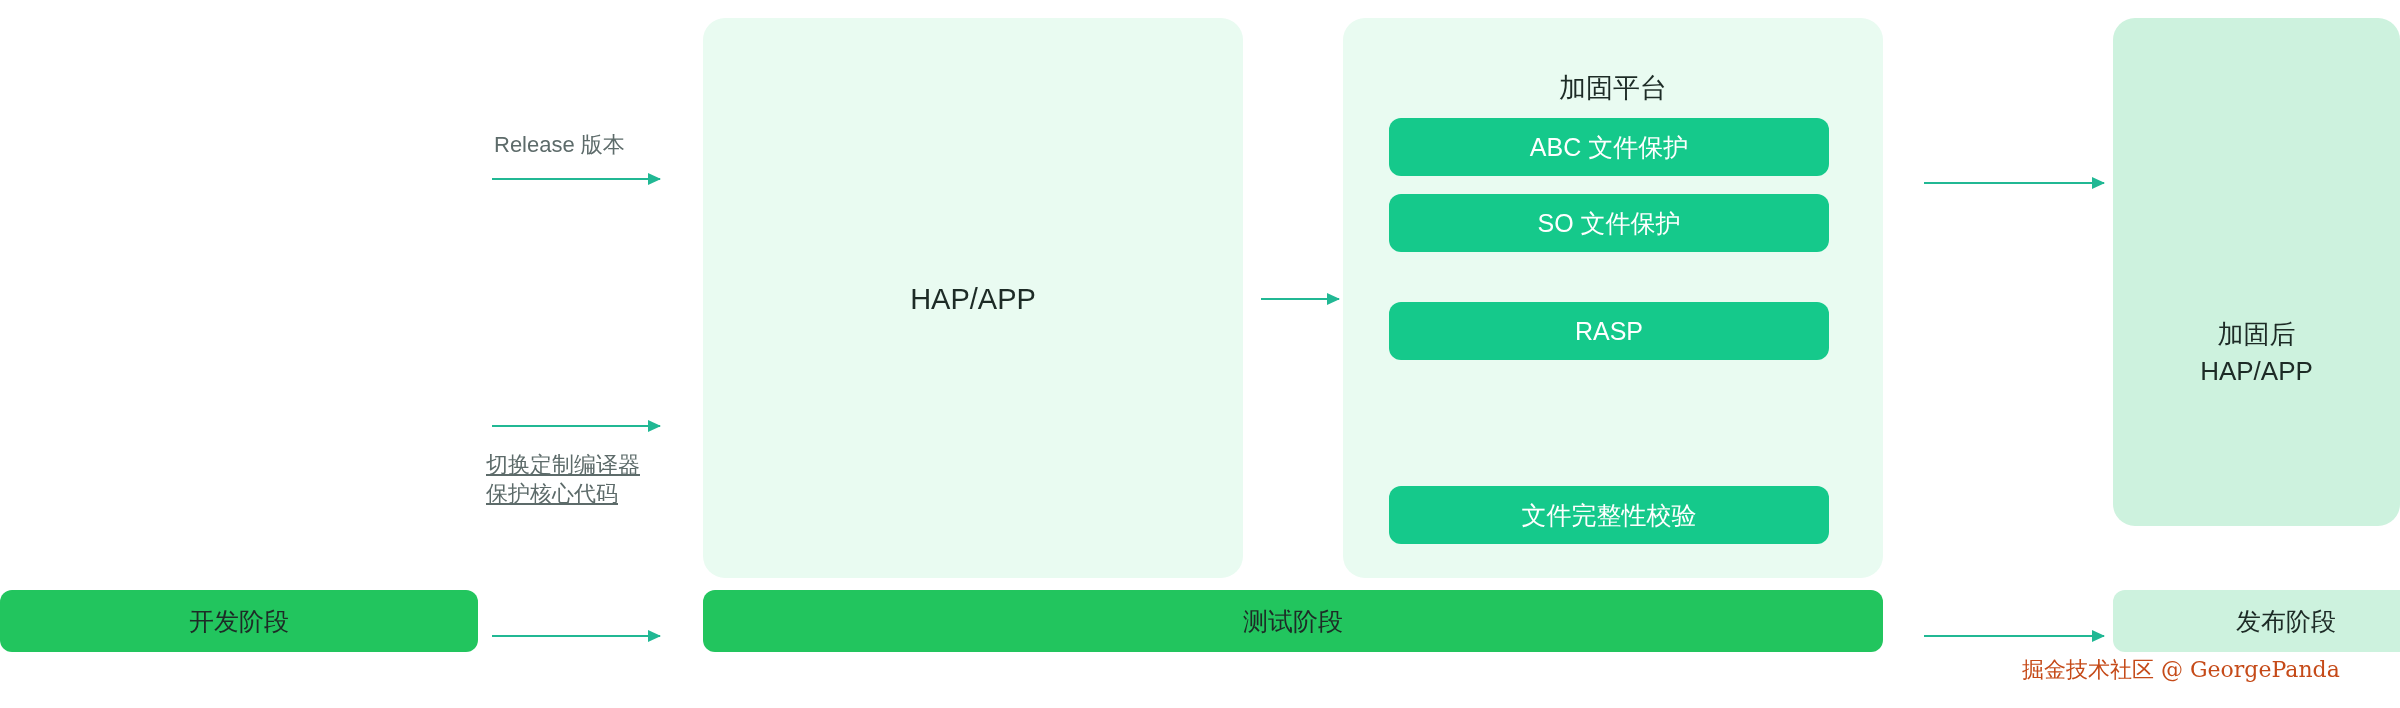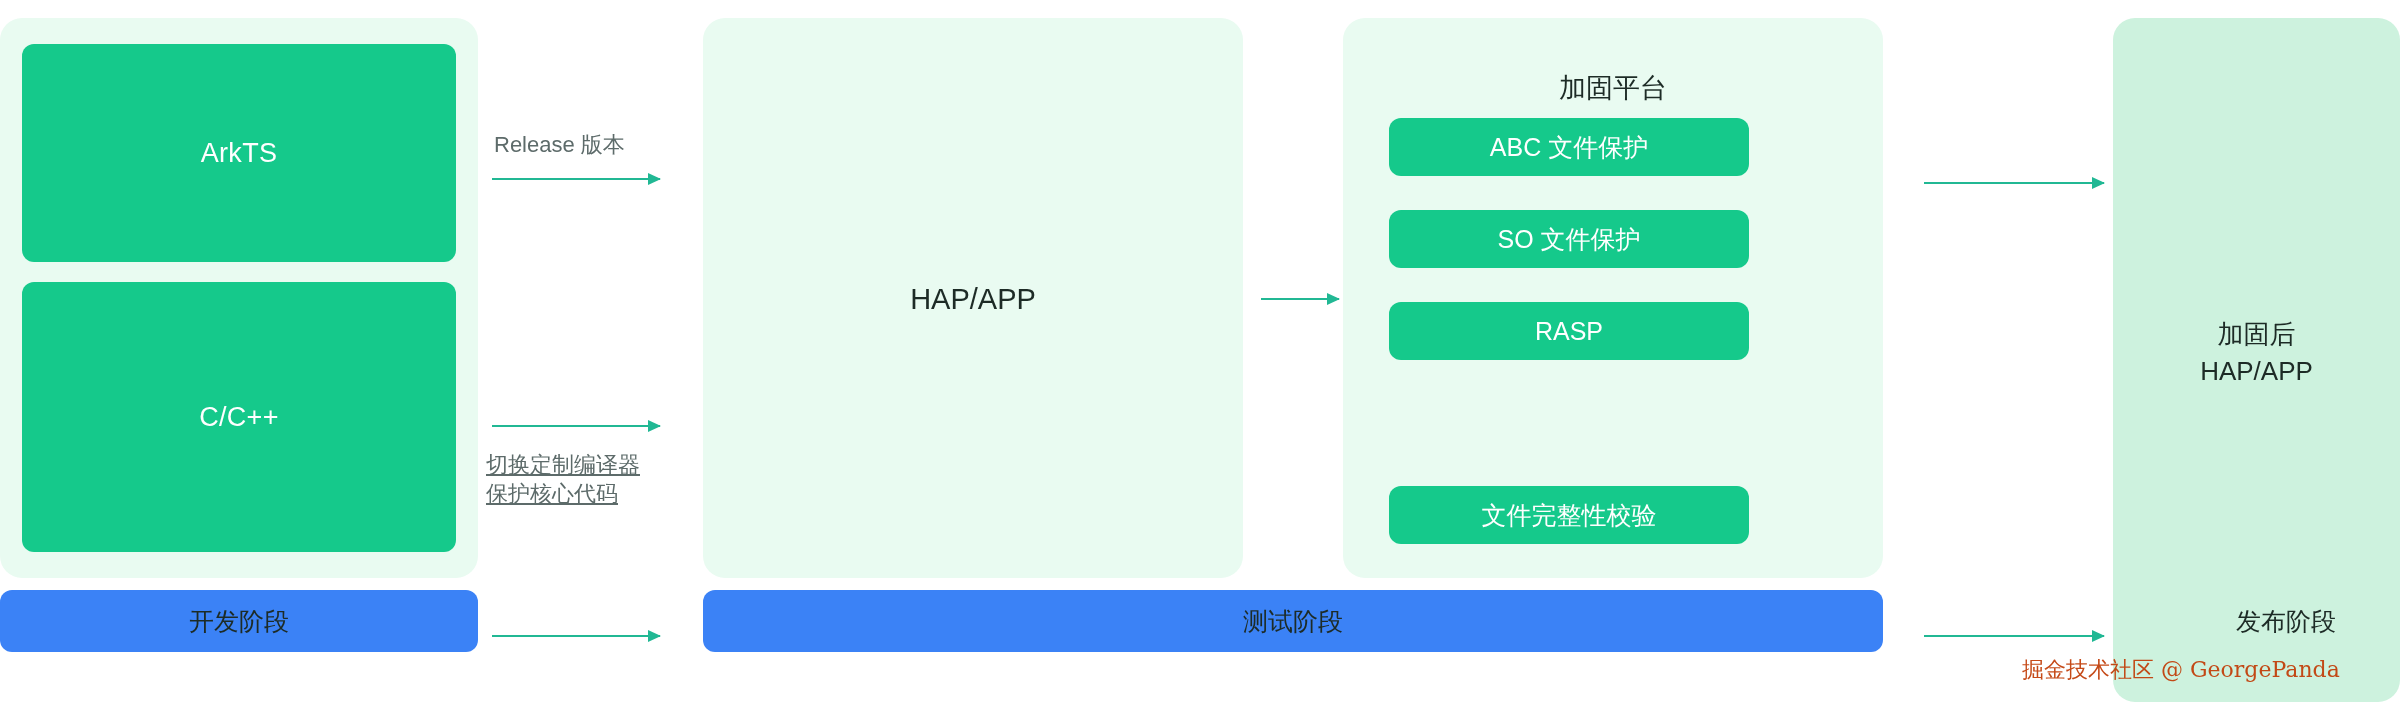--- a/index.html
+++ b/index.html
@@ -70,48 +70,48 @@
   #harden-title {
     position: absolute;
     left: 0; right: 0;
     top: 52px;
     text-align: center;
     font-size: 27px;
     color: #1d2b26;
   }
   .harden-item {
     left: 46px;
-    width: 360px;
+    width: 440px;
     height: 58px;
     font-size: 25px;
   }
   #harden-item-0 { top: 100px; }
-  #harden-item-1 { top: 192px; }
+  #harden-item-1 { top: 176px; }
   #harden-item-2 { top: 284px; }
   #harden-item-3 { top: 376px; }
   #harden-item-4 { top: 468px; }
 
   
-  #panel-release { left: 2113px; top: 18px; width: 287px; height: 684px; }
+  #panel-release { left: 2113px; top: 18px; width: 287px; height: 508px; }
   #release-text {
     position: absolute;
     left: 0; right: 0;
     top: 298px;
     text-align: center;
     font-size: 26px;
     line-height: 1.42;
     color: #1d2b26;
   }
 
   
   .phase {
     position: absolute;
     top: 590px;
     height: 62px;
-    background: #3b82f6;
+    background: #22c55e;
     border-radius: 12px;
     display: flex;
     align-items: center;
     justify-content: center;
     font-size: 25px;
     color: #1d2b26;
     box-sizing: border-box;
   }
   .phase.deep { background: #cdf2de; }
   #phase-dev     { left: 0px;    width: 478px; }
@@ -163,28 +163,20 @@
     font-family: "DejaVu Serif", serif;
     white-space: nowrap;
     opacity: .95;
   }
 </style>
 </head>
 <body>
 
 <div class="stage">
 
-  <div class="panel" id="panel-dev">
-    <div class="card" id="card-arkts">
-      <span class="card-label">ArkTS</span>
-    </div>
-    <div class="card" id="card-cpp">
-      <span class="card-label">C/C++</span>
-    </div>
-  </div>
 
   <div class="arrow-caption" id="caption-release-ver">Release 版本</div>
   <div class="arrow" id="arrow-release-ver"></div>
 
   <div class="arrow" id="arrow-compiler"></div>
   <div class="arrow-caption" id="caption-compiler">切换定制编译器
 保护核心代码</div>
 
   <div class="panel" id="panel-hap">
     <div id="hap-title">HAP/APP</div>

